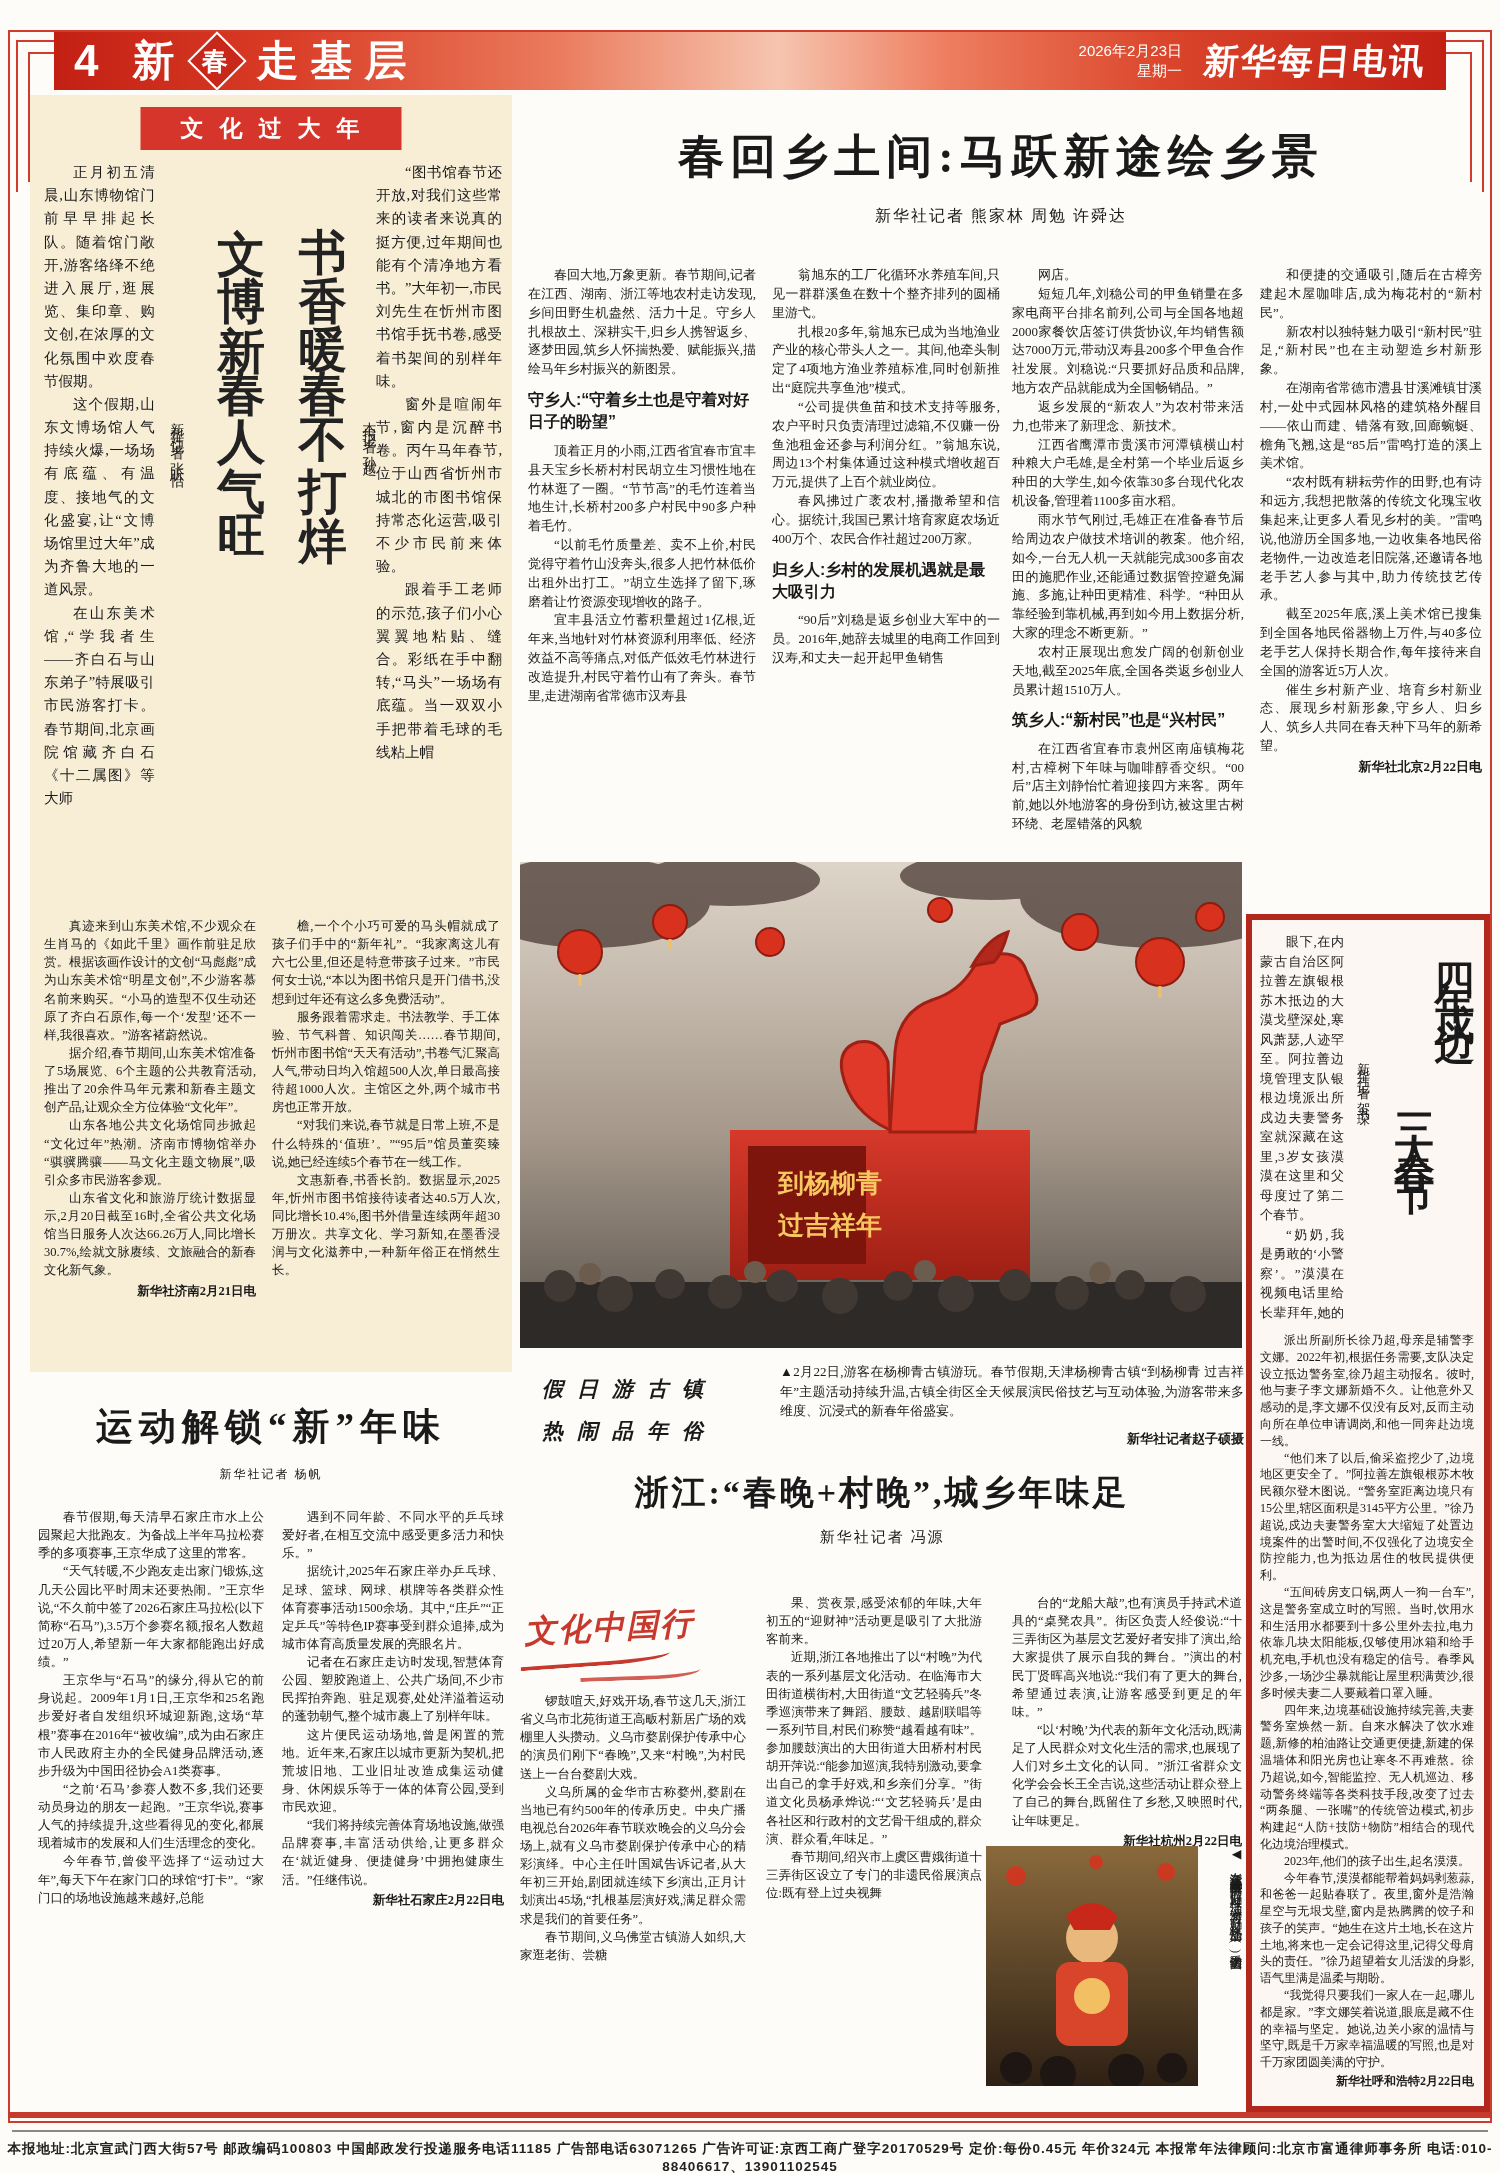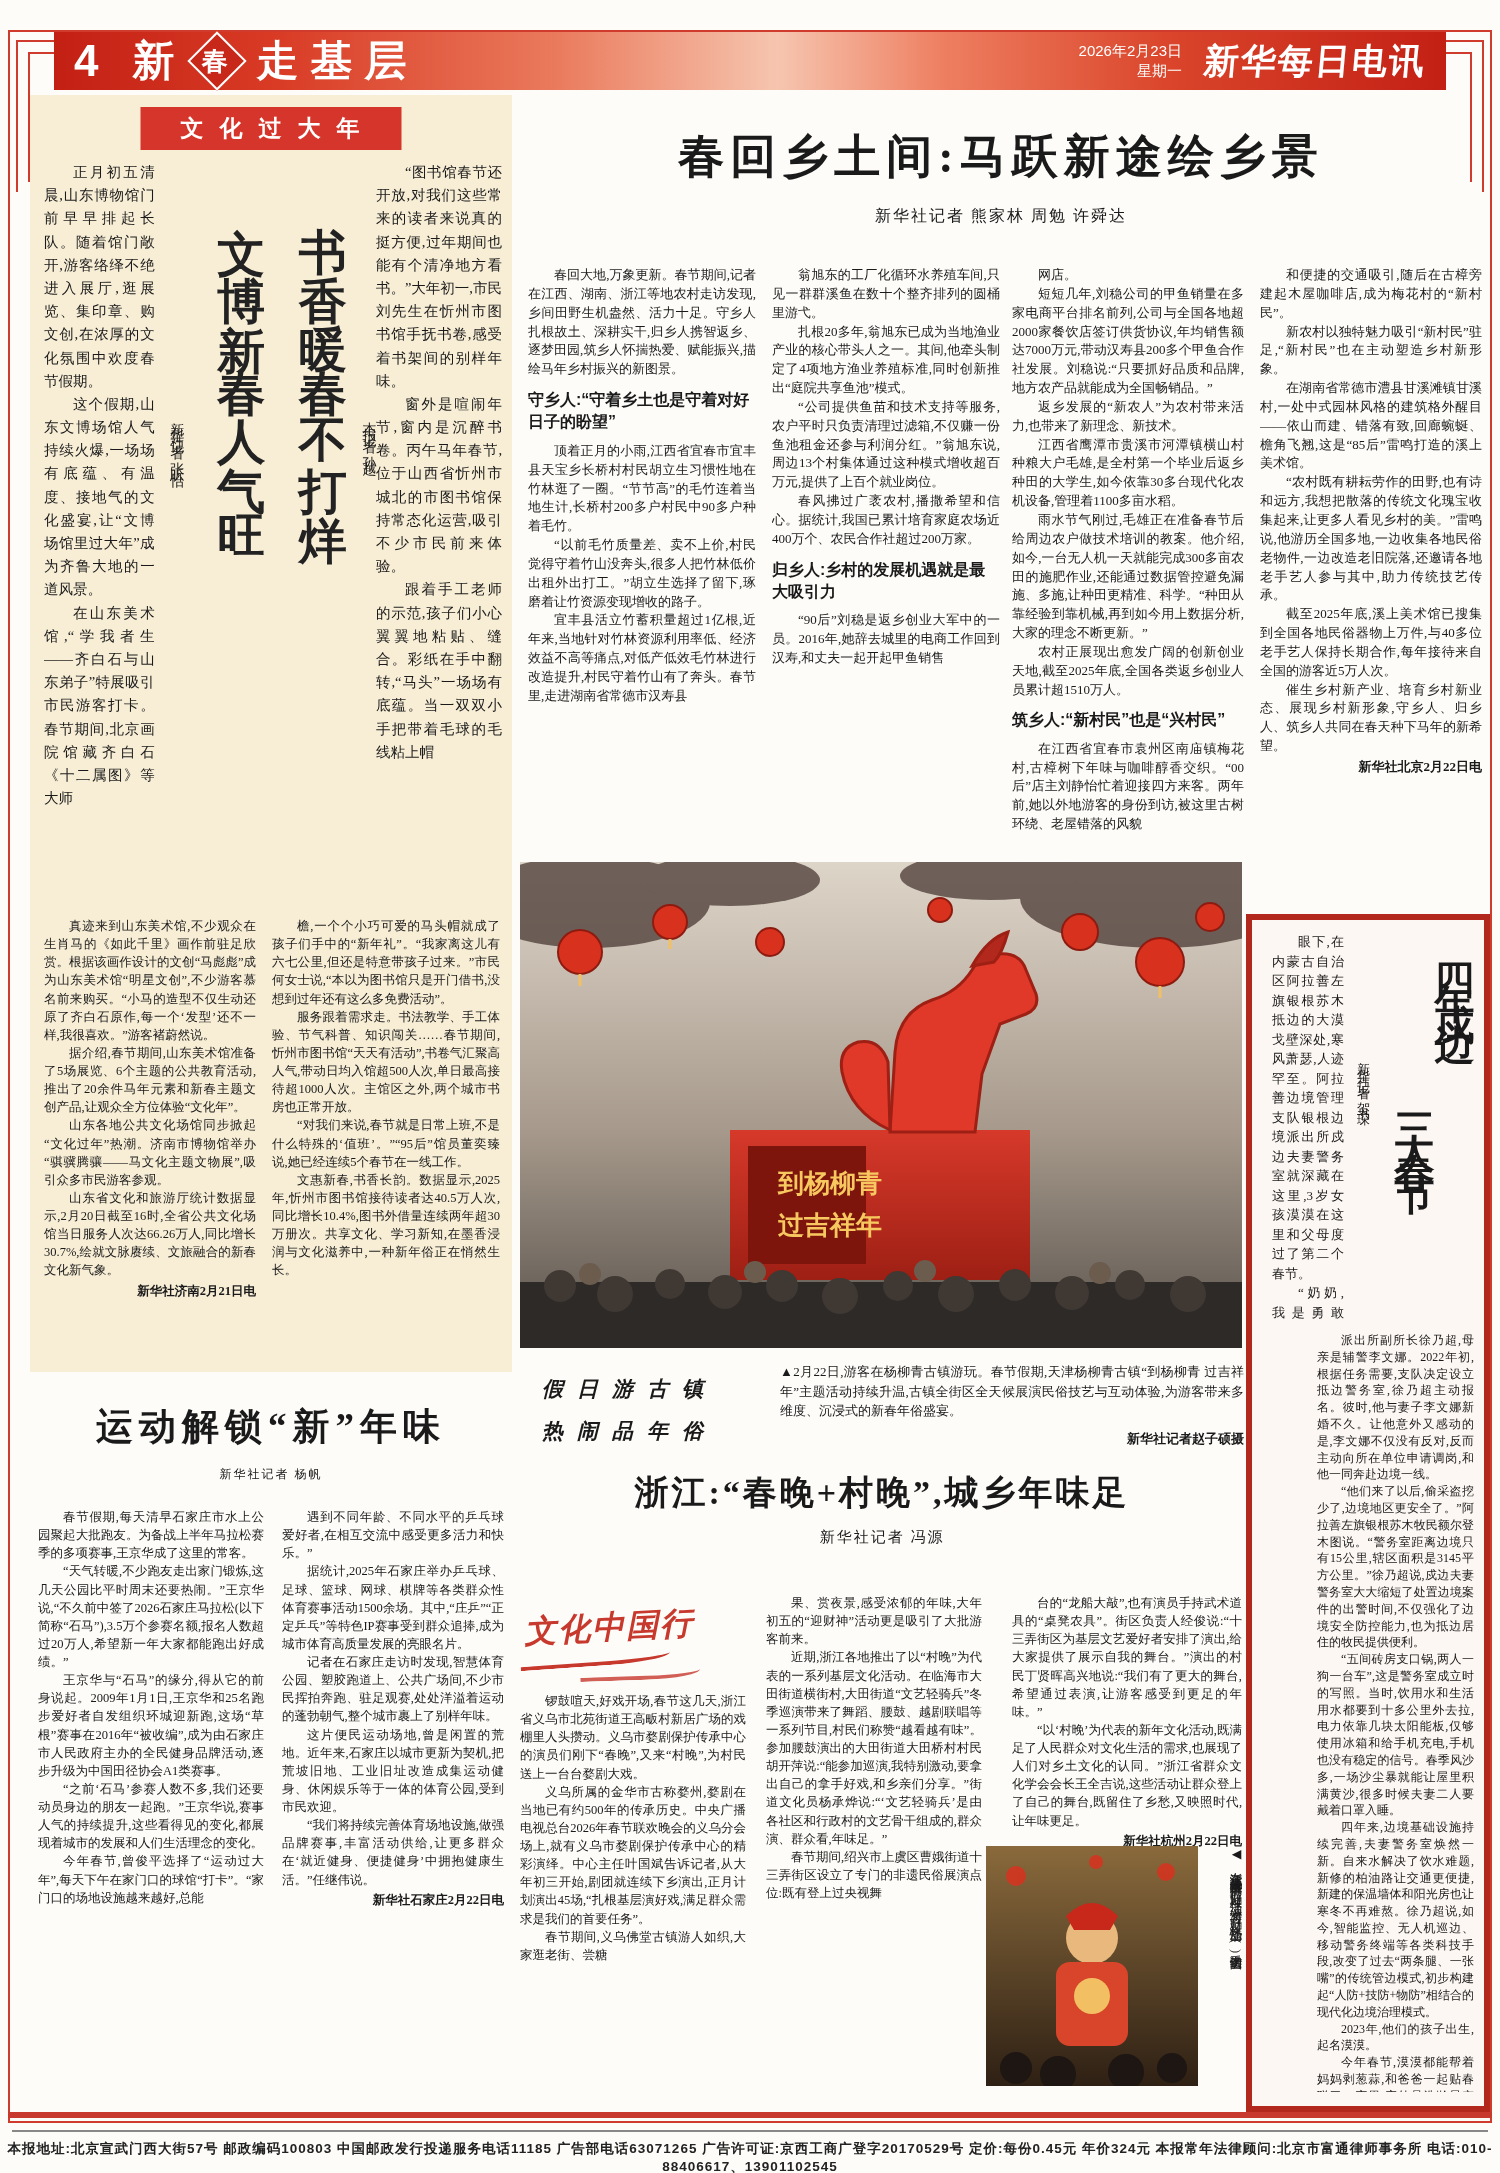--- a/index.html
+++ b/index.html
@@ -85,28 +85,28 @@
   .cch-text{position:absolute;left:4px;top:10px;color:#c7382d;font-size:32px;font-weight:bold;font-style:italic;
     letter-spacing:2px;transform:rotate(-3deg);font-family:"Liberation Serif",serif;}
   .cch-swoosh,.cch-swoosh2{position:absolute;border:0;border-bottom:4px solid #c7382d;border-radius:0 0 60%/12px 60%;height:12px;}
   .cch-swoosh{left:0;top:56px;width:150px;transform:rotate(-4deg);}
   .cch-swoosh2{left:60px;top:70px;width:120px;transform:rotate(-2deg);opacity:.8;}
   .photo2{position:absolute;left:466px;top:384px;width:212px;height:240px;background:#5a3d26;overflow:hidden;}
   .vcap{position:absolute;left:684px;top:384px;width:40px;height:240px;writing-mode:vertical-rl;
     font-size:12.5px;line-height:1.35;letter-spacing:1px;overflow:hidden;}
   
   .redbox{position:absolute;left:1246px;top:914px;width:244px;height:1198px;box-sizing:border-box;
-    border:6px solid #b3281c;background:#fdf7f3;padding:12px 10px 10px 20px;}
+    border:6px solid #b3281c;background:#fdf7f3;padding:12px 10px 10px 8px;}
   .f-top{display:flex;height:392px;}
   .f-intro{flex:1;overflow:hidden;font-size:13px;line-height:1.5;}
   .f-top .vbyline{width:26px;height:260px;margin-top:120px;font-size:13px;}
   .f-vhead{width:104px;display:flex;flex-direction:row-reverse;justify-content:flex-start;}
   .f-vhead span{writing-mode:vertical-rl;font-size:40px;font-weight:bold;letter-spacing:20px;line-height:1;display:block;}
   .f-vhead .h2nd{margin-top:150px;}
-  .f-body{margin-top:8px;height:760px;overflow:hidden;font-size:12px;line-height:1.4;margin-left:45px;}
+  .f-body{margin-top:8px;height:760px;overflow:hidden;font-size:12px;line-height:1.4;}
   
   .footer-line{position:absolute;left:12px;right:12px;top:2130px;height:2px;background:#888;}
   .footer{position:absolute;left:0;right:0;top:2140px;text-align:center;font-size:13.5px;font-weight:bold;
     font-family:"Liberation Sans",sans-serif;color:#222;letter-spacing:1px;}
 </style>
 </head>
 <body>
 
 <div id="page">
 

